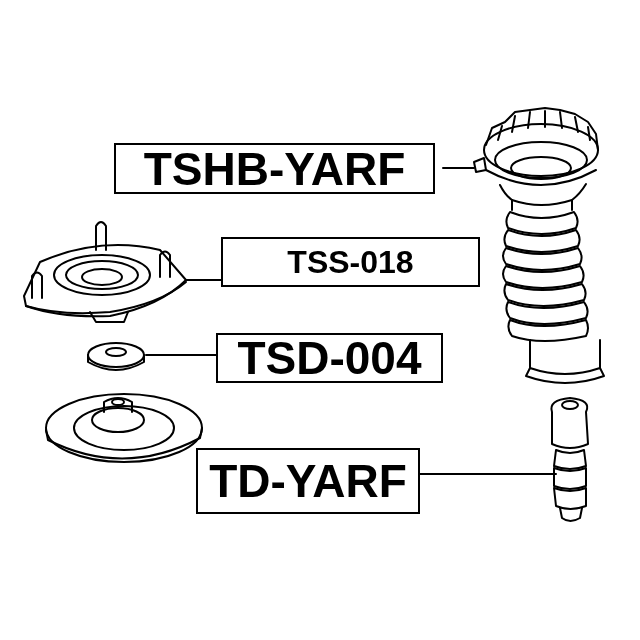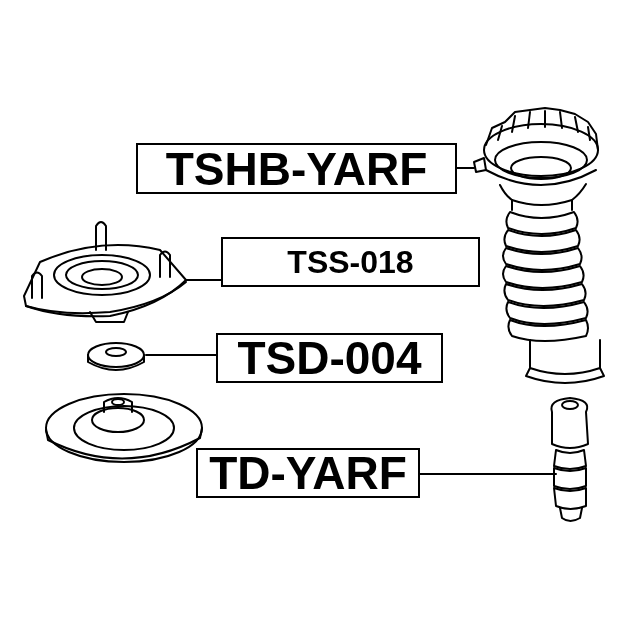--- a/index.html
+++ b/index.html
@@ -1,24 +1,24 @@
 <!DOCTYPE html>
 <html><head>
 <meta charset="utf-8">
 <style>
   html,body{margin:0;padding:0;background:#fff;}
   #stage{position:relative;width:640px;height:640px;background:#fff;overflow:hidden;}
   svg.art{position:absolute;left:0;top:0;width:640px;height:640px;}
   .label{position:absolute;box-sizing:border-box;border:2px solid #000;background:#fff;
     font-family:"Liberation Sans",sans-serif;font-weight:bold;color:#000;
     display:flex;align-items:center;justify-content:center;white-space:nowrap;letter-spacing:0px;}
-  #l1{left:136px;top:143px;width:321px;height:51px;font-size:46px;}
+  #l1{left:114px;top:143px;width:321px;height:51px;font-size:46px;}
   #l2{left:221px;top:237px;width:259px;height:50px;font-size:32px;}
   #l3{left:216px;top:333px;width:227px;height:50px;font-size:46px;}
-  #l4{left:196px;top:448px;width:224px;height:50px;font-size:46px;}
+  #l4{left:196px;top:448px;width:224px;height:66px;font-size:46px;}
 </style>
 </head>
 <body>
 
 <div id="stage">
   <svg class="art" viewBox="0 0 640 640" fill="none" stroke="#000" stroke-width="2" stroke-linecap="round" stroke-linejoin="round">
 
     <g>
       <line x1="443" y1="168" x2="474" y2="168"></line>
       <line x1="186" y1="280" x2="221" y2="280"></line>

